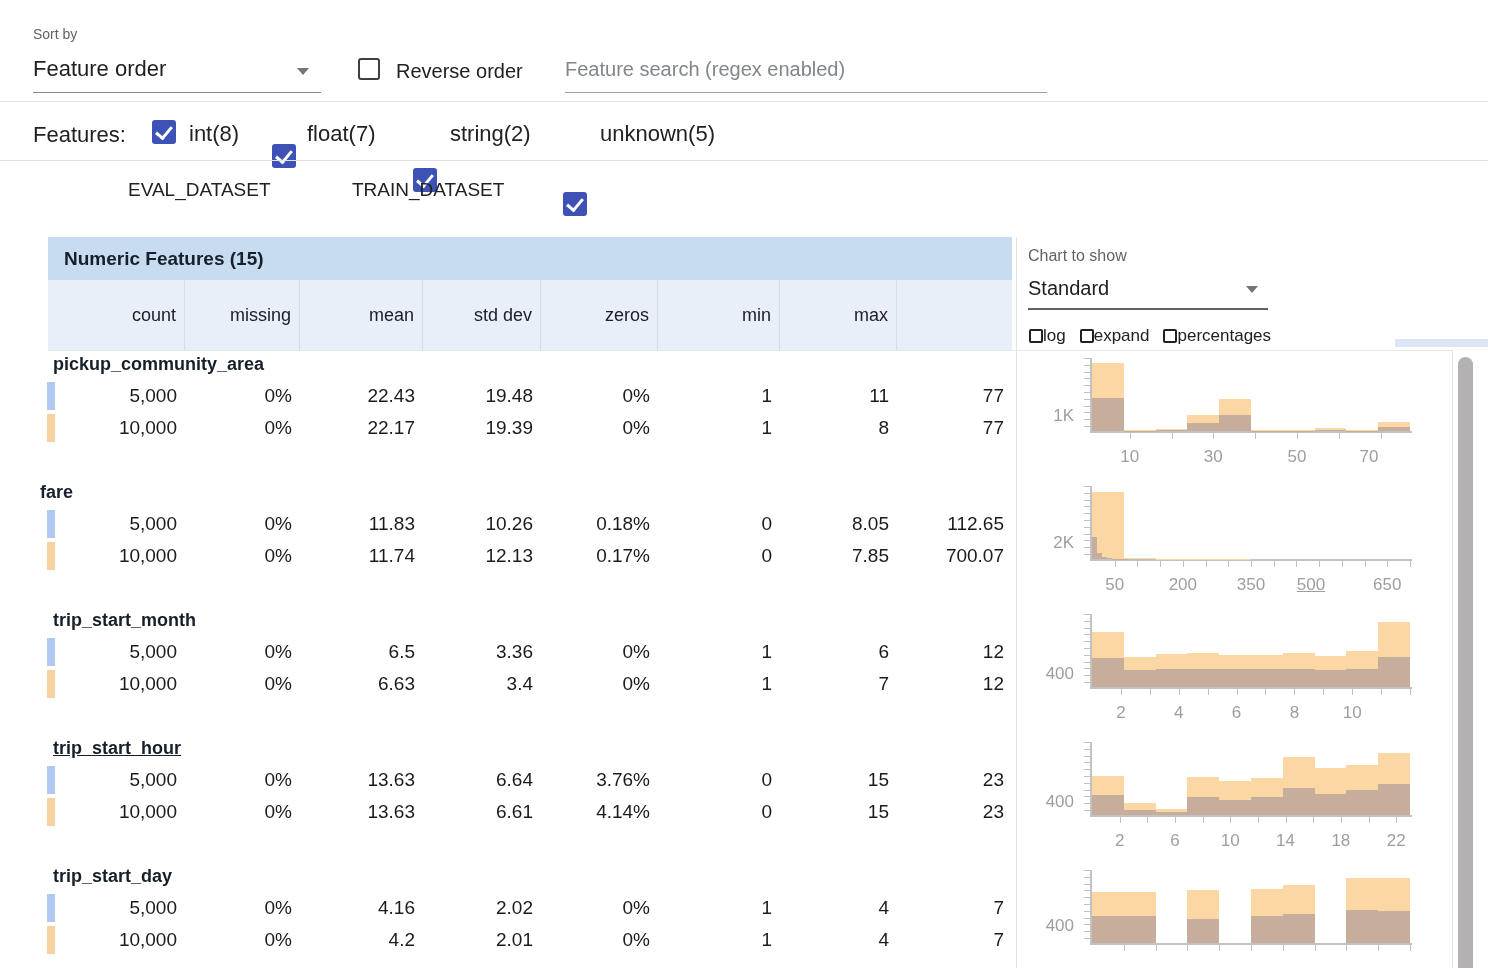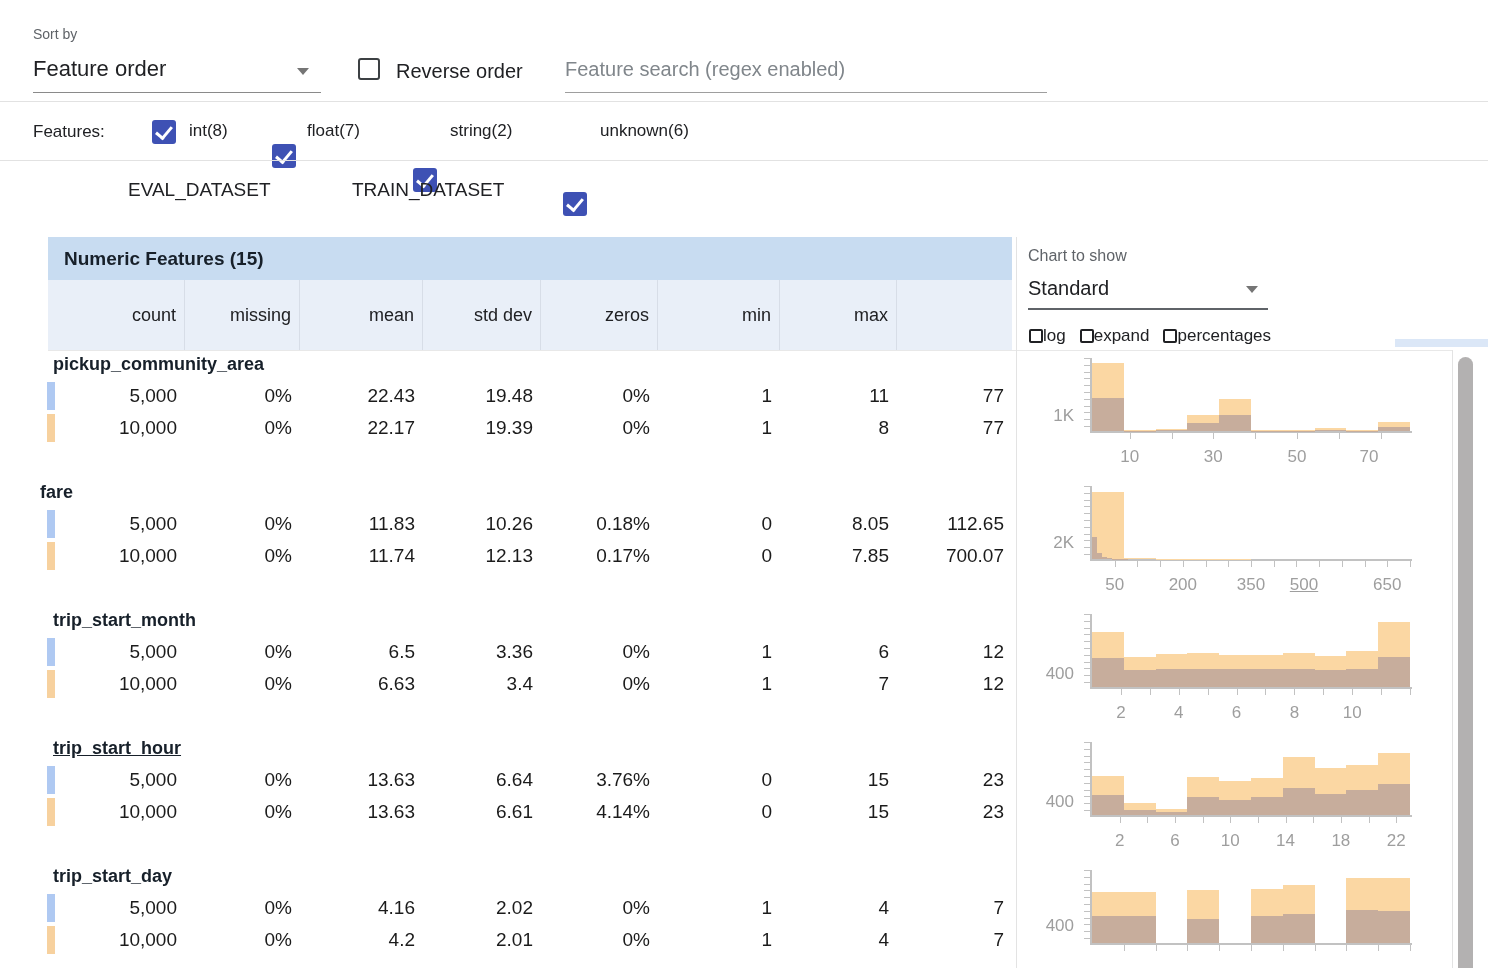--- a/index.html
+++ b/index.html
@@ -16,21 +16,21 @@
   .cb-small { width:14px; height:14px; border:2px solid #202124; border-radius:2px; background:#fff; display:inline-block; vertical-align:-2px; }
   .toolbar-label { font-size:20px; color:#202124; }
   .search-input { border:none; outline:none; font-size:20px; color:#202124; width:480px; background:transparent; }
   .search-input::placeholder { color:#80868b; }
   .divider { position:absolute; left:0; width:1488px; height:1px; background:#e2e2e2; }
 
   
   .cb-indigo { width:24px; height:24px; background:#3e51b4; border-radius:3px; position:relative; }
   .check:after { content:""; position:absolute; left:7px; top:3px; width:7px; height:13px;
       border:solid #fff; border-width:0 3px 3px 0; transform:rotate(40deg); }
-  .filter-label { font-size:17px; color:#202124; }
+  .filter-label { font-size:22px; color:#202124; }
 
   
   .cb-eval { width:26px; height:26px; background:#a5c6f4; border-radius:4px; position:relative; }
   .cb-train { width:26px; height:26px; background:#f9cd92; border-radius:4px; position:relative; }
   .cb-eval.check:after, .cb-train.check:after { left:8px; top:3px; width:8px; height:14px; }
   .ds-label { font-size:19px; color:#202124; }
 
   
   .tbl-header { background:#c8dcf1; }
   .tbl-title { font-size:19px; font-weight:bold; color:#17202a; }
@@ -82,21 +82,21 @@
   <div class="divider" style="top:101px;"></div>
 
   <div class="abs filter-label" style="left:33px; top:122px;">Features:</div>
   <div class="abs cb-indigo check" style="left:152px; top:120px;"></div>
   <div class="abs filter-label" style="left:189px; top:121px;">int(8)</div>
   <div class="abs cb-indigo check" style="left:272px; top:120px;"></div>
   <div class="abs filter-label" style="left:307px; top:121px;">float(7)</div>
   <div class="abs cb-indigo check" style="left:413px; top:120px;"></div>
   <div class="abs filter-label" style="left:450px; top:121px;">string(2)</div>
   <div class="abs cb-indigo check" style="left:563px; top:120px;"></div>
-  <div class="abs filter-label" style="left:600px; top:121px;">unknown(6)</div>
+  <div class="abs filter-label" style="left:600px; top:121px;">unknown(5)</div>
 
   <div class="divider" style="top:160px;"></div>
 
   <div class="abs cb-eval check" style="left:90px; top:176px;"></div>
   <div class="abs ds-label" style="left:128px; top:179px;">EVAL_DATASET</div>
   <div class="abs cb-train check" style="left:314px; top:176px;"></div>
   <div class="abs ds-label" style="left:352px; top:179px;">TRAIN_DATASET</div>
 
   <div class="abs tbl-header" style="left:48px; top:237px; width:964px; height:43px; display:flex; align-items:center;">
     <span class="tbl-title" style="padding-left:16px;">Numeric Features (15)</span>
@@ -315,21 +315,21 @@
         <div class="xtick" style="left: 243.714px;"></div>
         <div class="xtick" style="left: 266.429px;"></div>
         <div class="xtick" style="left: 289.143px;"></div>
         <div class="xtick" style="left: 311.857px;"></div>
         <div class="xtick" style="left: 334.571px;"></div>
         <div class="xtick" style="left: 357.286px;"></div>
         <div class="xtick" style="left: 380px;"></div>
         <div class="xlabel" style="left: 84.7143px;">50</div>
         <div class="xlabel" style="left: 152.857px;">200</div>
         <div class="xlabel" style="left: 221px;">350</div>
-        <div class="xlabel" style="left: 274px; text-decoration: underline;">500</div>
+        <div class="xlabel" style="left: 281px; text-decoration: underline;">500</div>
         <div class="xlabel" style="left: 357.286px;">650</div>
         <div class="bar" style="left: 62px; width: 31.8px; top: 12.0323px; height: 66.9677px; background: rgb(251, 215, 163);"></div>
         <div class="bar" style="left: 93.8px; width: 31.8px; top: 78.2132px; height: 0.786826px; background: rgb(251, 215, 163);"></div>
         <div class="bar" style="left: 125.6px; width: 31.8px; top: 78.6503px; height: 0.349701px; background: rgb(251, 215, 163);"></div>
         <div class="bar" style="left: 157.4px; width: 31.8px; top: 78.8251px; height: 0.17485px; background: rgb(251, 215, 163);"></div>
         <div class="bar" style="left: 189.2px; width: 31.8px; top: 78.8951px; height: 0.10491px; background: rgb(251, 215, 163);"></div>
         <div class="bar" style="left: 221px; width: 31.8px; top: 78.9301px; height: 0.0699401px; background: rgb(251, 215, 163);"></div>
         <div class="bar" style="left: 252.8px; width: 31.8px; top: 78.9563px; height: 0.0437125px; background: rgb(251, 215, 163);"></div>
         <div class="bar" style="left: 284.6px; width: 31.8px; top: 78.965px; height: 0.03497px; background: rgb(251, 215, 163);"></div>
         <div class="bar" style="left: 316.4px; width: 31.8px; top: 78.9738px; height: 0.0262275px; background: rgb(251, 215, 163);"></div>

